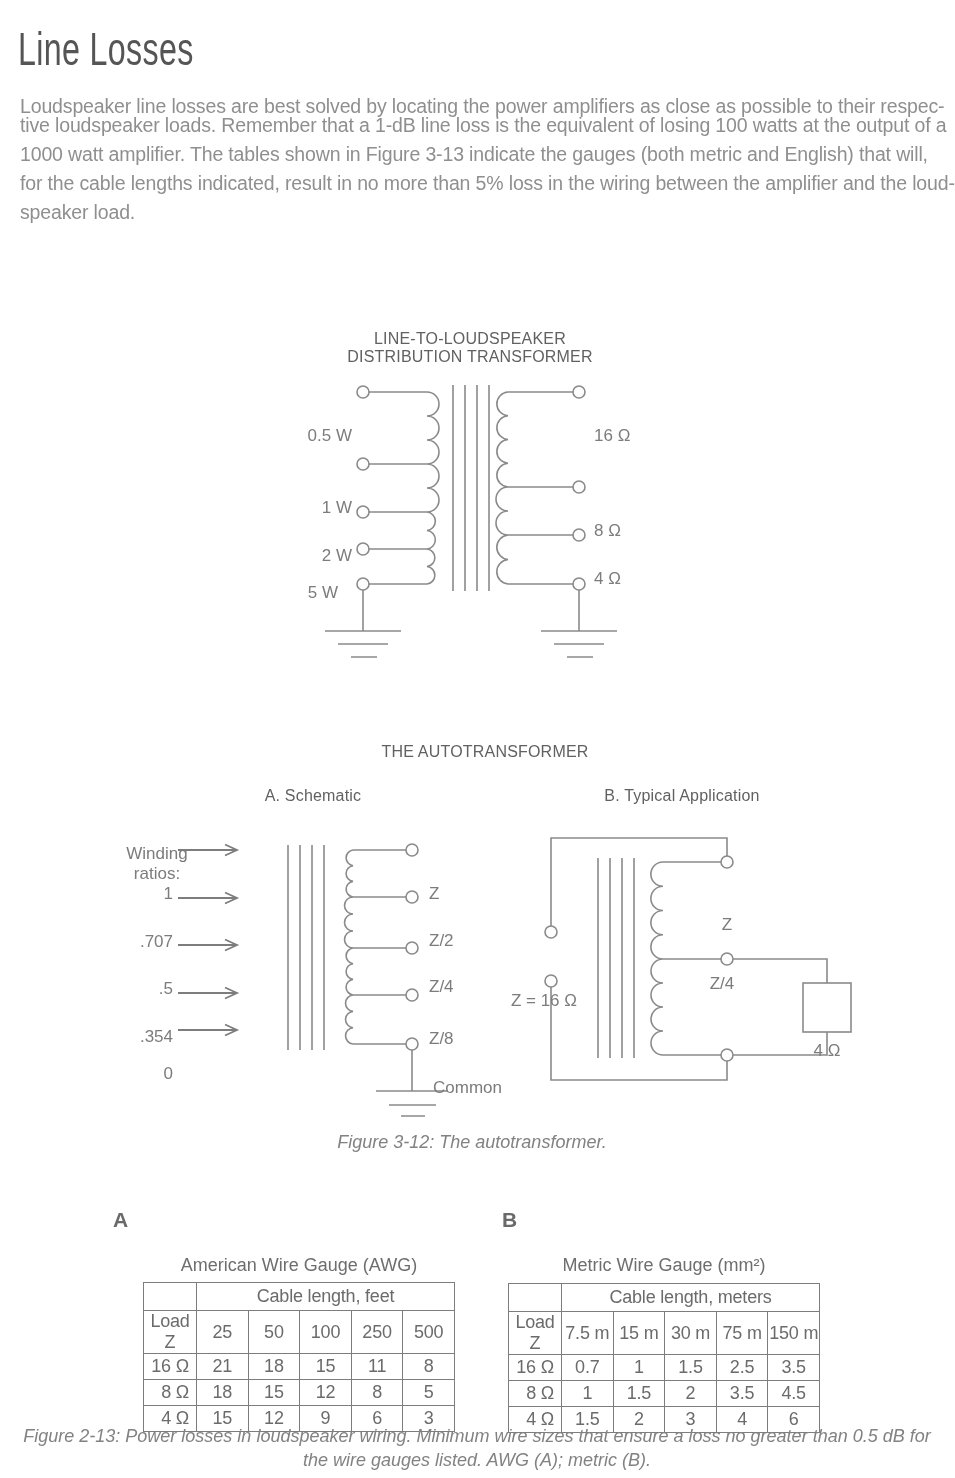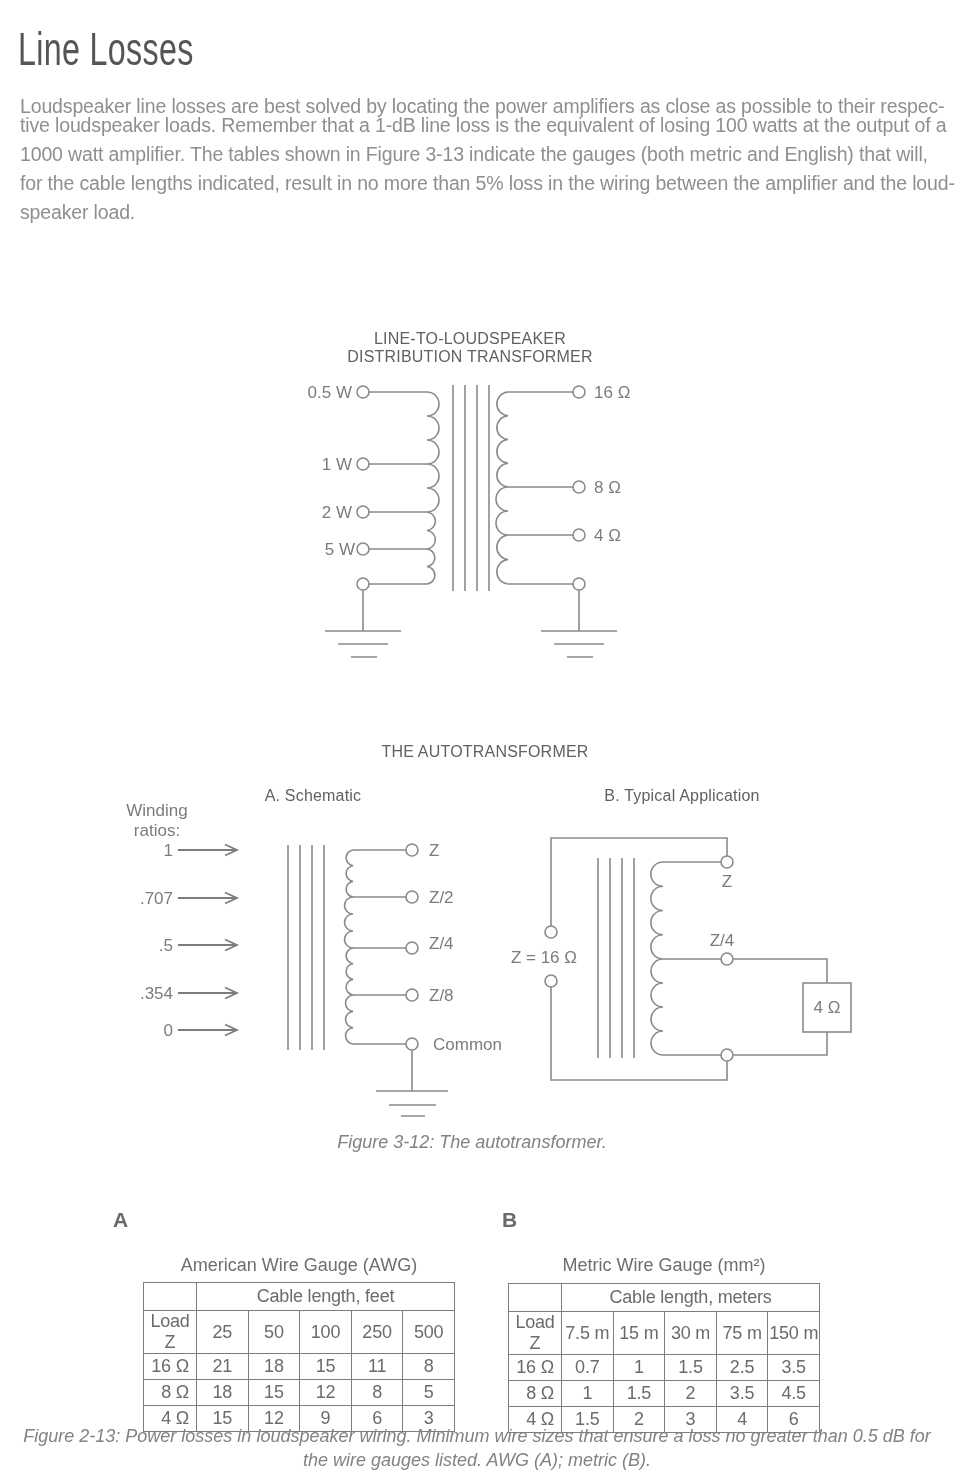--- a/index.html
+++ b/index.html
@@ -6,21 +6,21 @@
   .page{position:relative;width:955px;height:1478px;background:#ffffff;overflow:hidden;
         font-family:"Liberation Sans",sans-serif;}
   .page-title{position:absolute;left:18px;top:22px;margin:0;font-weight:400;font-size:46px;
         color:#555;transform:scaleX(0.70);transform-origin:left top;letter-spacing:0.5px;
         font-family:"Liberation Sans",sans-serif;}
   .para-line{position:absolute;left:20px;font-size:19.5px;color:#8f8f8f;white-space:nowrap;
         letter-spacing:-0.15px;}
   .hd{position:absolute;font-weight:normal;font-size:16px;color:#616161;white-space:nowrap;
         letter-spacing:0.2px;}
   .hd.c{transform:translateX(-50%);}
-  .lbl{position:absolute;font-size:17px;color:#7c7c7c;white-space:nowrap;}
+  .lbl{position:absolute;font-size:17px;color:#7c7c7c;white-space:nowrap;margin-top:43px;}
   .lbl.c{transform:translateX(-50%);}
   .lbl.r{text-align:right;}
   .cap{position:absolute;font-style:italic;font-size:18px;color:#828282;white-space:nowrap;
         transform:translateX(-50%);}
   .fig-svg{position:absolute;}
   .ab-label{position:absolute;font-weight:bold;font-size:21px;color:#6a6a6a;}
   .tbl-title{position:absolute;font-size:18px;color:#6e6e6e;white-space:nowrap;transform:translateX(-50%);}
   table.wire{position:absolute;border-collapse:collapse;table-layout:fixed;
         font-family:"Liberation Sans",sans-serif;font-size:18px;color:#6b6b6b;
         text-align:center;letter-spacing:-0.2px;}
@@ -87,21 +87,21 @@
       <path d="M113,270 V311 M75,311 H151 M88,324 H138 M101,337 H127"></path>
     </g>
     <g class="wire-stroke">
       <path d="M329,270 V311 M291,311 H367 M304,324 H354 M317,337 H343"></path>
     </g>
   </svg>
 
   <div class="lbl r" style="right:603px;top:383px">0.5 W</div>
   <div class="lbl r" style="right:603px;top:455px">1 W</div>
   <div class="lbl r" style="right:603px;top:503px">2 W</div>
-  <div class="lbl r" style="right:600px;top:540px">5 W</div>
+  <div class="lbl r" style="right:617px;top:540px">5 W</div>
   <div class="lbl" style="left:594px;top:383px">16 Ω</div>
   <div class="lbl" style="left:594px;top:478px">8 Ω</div>
   <div class="lbl" style="left:594px;top:526px">4 Ω</div>
 
 
   <div class="hd c" style="left:485px;top:743px">THE AUTOTRANSFORMER</div>
   <div class="hd c" style="left:313px;top:787px">A. Schematic</div>
   <div class="hd c" style="left:682px;top:787px">B. Typical Application</div>
 
   <div class="lbl c" style="left:157px;top:801px;text-align:center">

